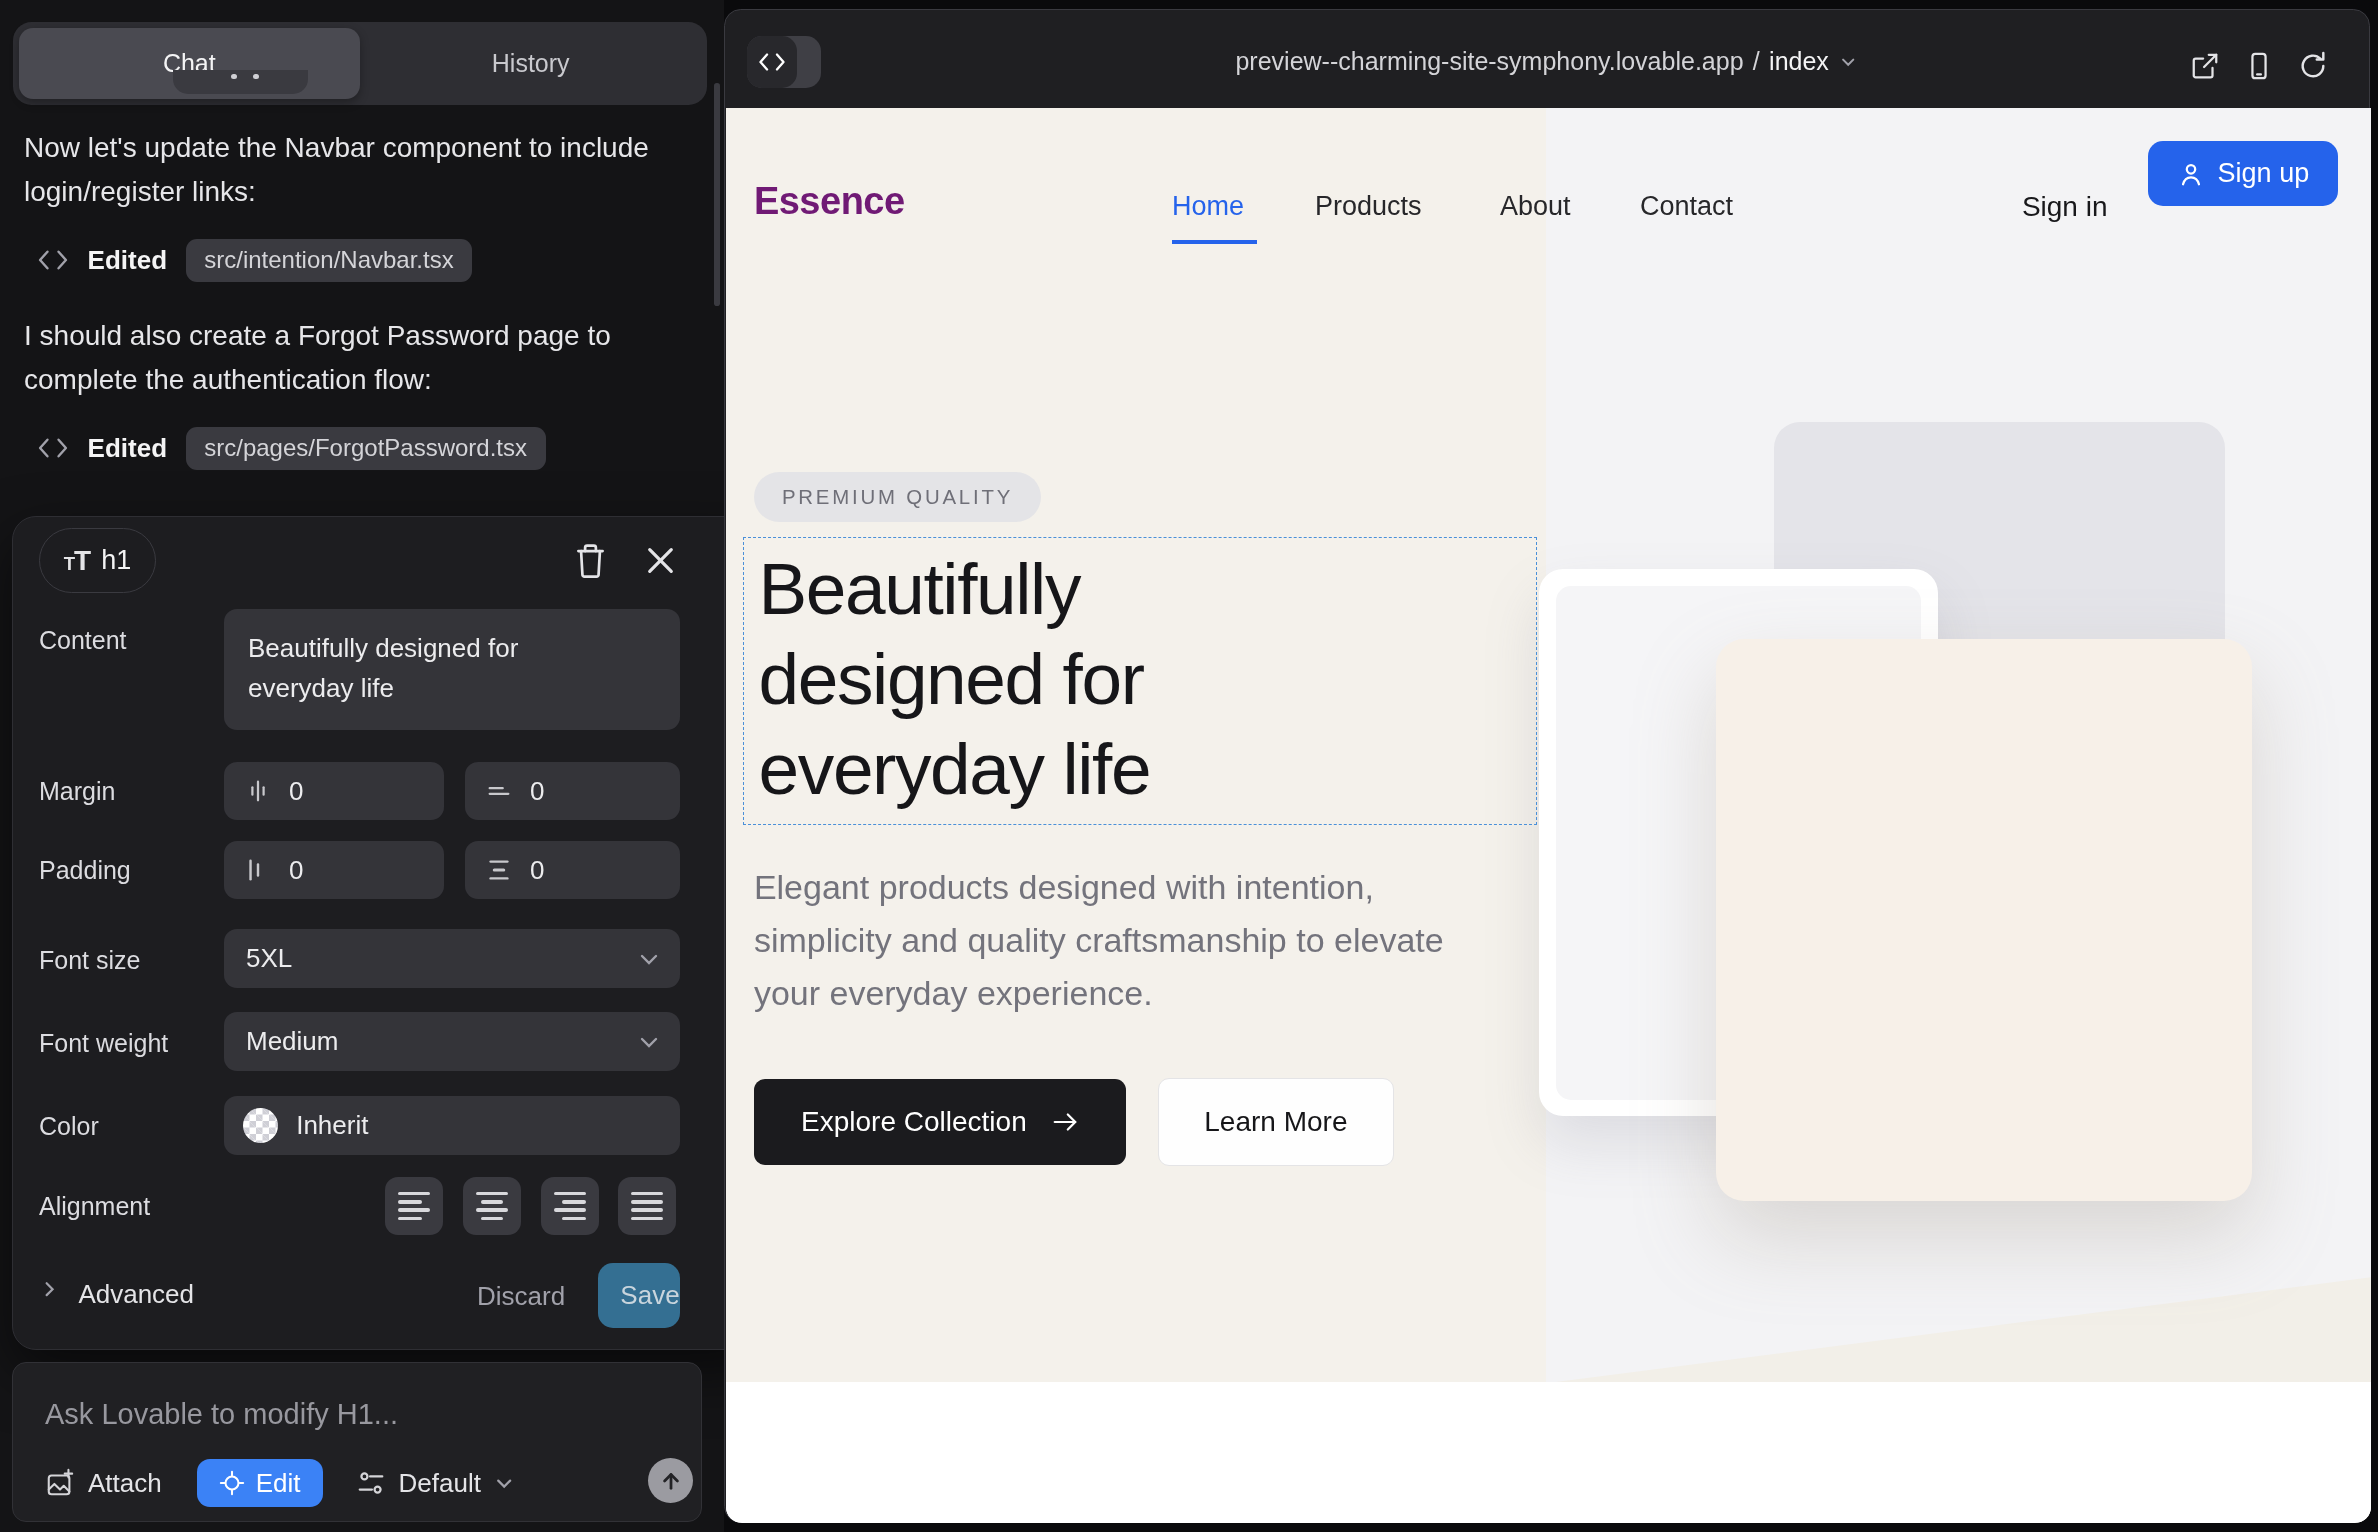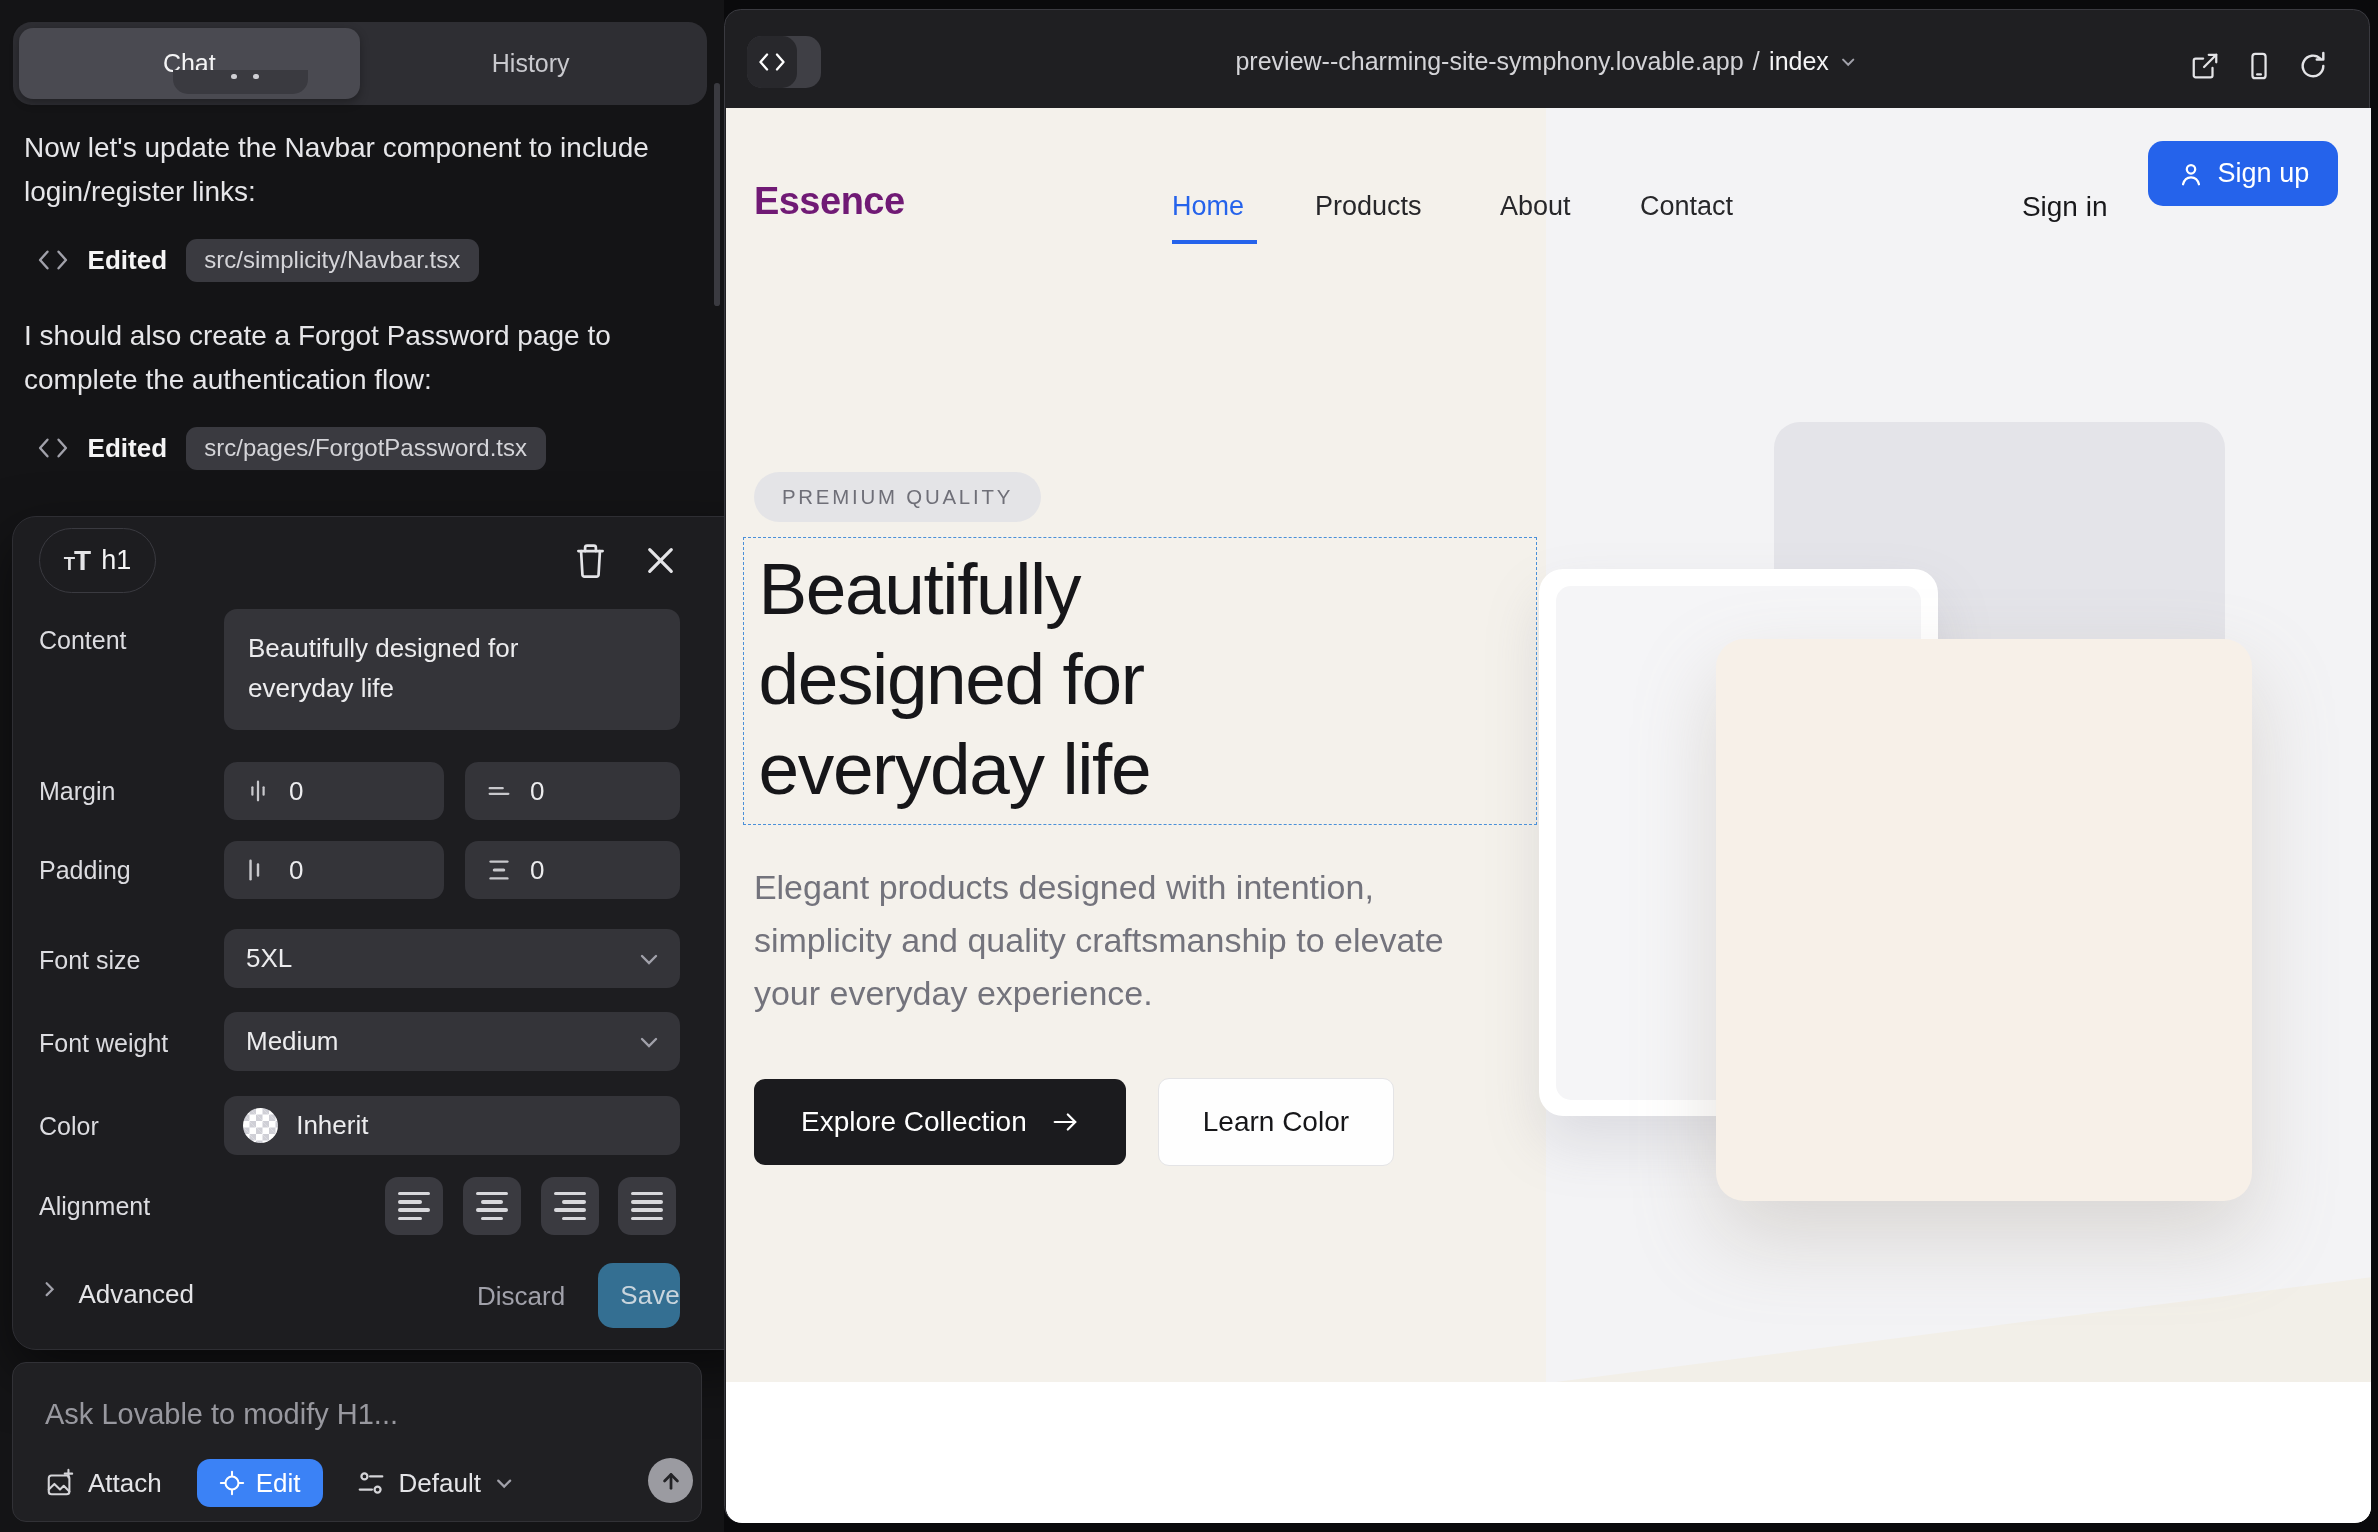--- a/index.html
+++ b/index.html
@@ -159,21 +159,21 @@
     </div>
 
   <div class="chat-p" style="top:126px;">Now let's update the Navbar component to include login/register links:</div>
 
   <div class="edited-row" style="top:239px;">
     <svg class="code-icon" viewBox="0 0 34 26" fill="none" stroke="currentColor" stroke-width="2.6" stroke-linecap="round" stroke-linejoin="round">
       <polyline points="11 4 3 13 11 22"></polyline>
         <polyline points="23 4 31 13 23 22"></polyline>
       </svg>
     <span class="edited-label">Edited</span>
-    <span class="file-chip">src/simplicity/Navbar.tsx</span>
+    <span class="file-chip">src/intention/Navbar.tsx</span>
   </div>
 
   <div class="chat-p" style="top:314px;">I should also create a Forgot Password page to complete the authentication flow:</div>
 
   <div class="edited-row" style="top:427px;">
     <svg class="code-icon" viewBox="0 0 34 26" fill="none" stroke="currentColor" stroke-width="2.6" stroke-linecap="round" stroke-linejoin="round">
       <polyline points="11 4 3 13 11 22"></polyline>
         <polyline points="23 4 31 13 23 22"></polyline>
       </svg>
     <span class="edited-label">Edited</span>
@@ -407,16 +407,16 @@
       <h1 class="hero-h1">Beautifully designed for everyday life</h1>
     </div>
     <p class="hero-p">Elegant products designed with intention, simplicity and quality craftsmanship to elevate your everyday experience.</p>
     <div class="cta-dark">
       <span>Explore Collection</span>
       <svg viewBox="0 0 30 30" fill="none" stroke="currentColor" stroke-width="2.4" stroke-linecap="round" stroke-linejoin="round">
         <path d="M4 15h22"></path>
           <polyline points="18 7 26 15 18 23"></polyline>
         </svg>
     </div>
-    <div class="cta-light">Learn Color</div>
+    <div class="cta-light">Learn More</div>
   </div>
 </div>
 
 
 </body></html>

